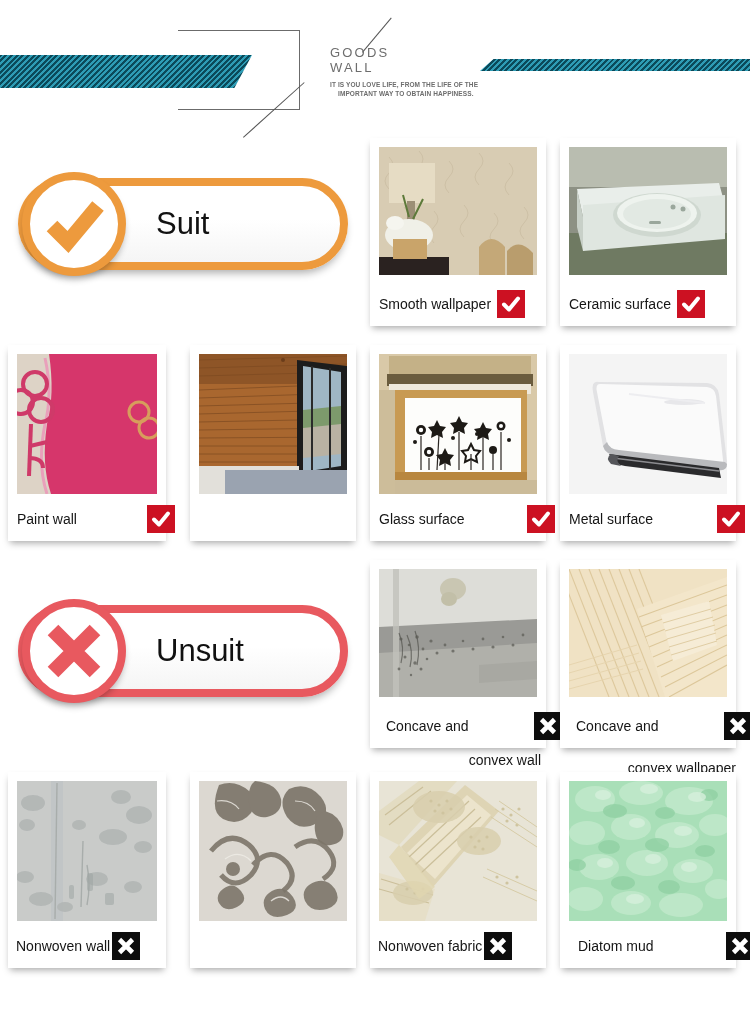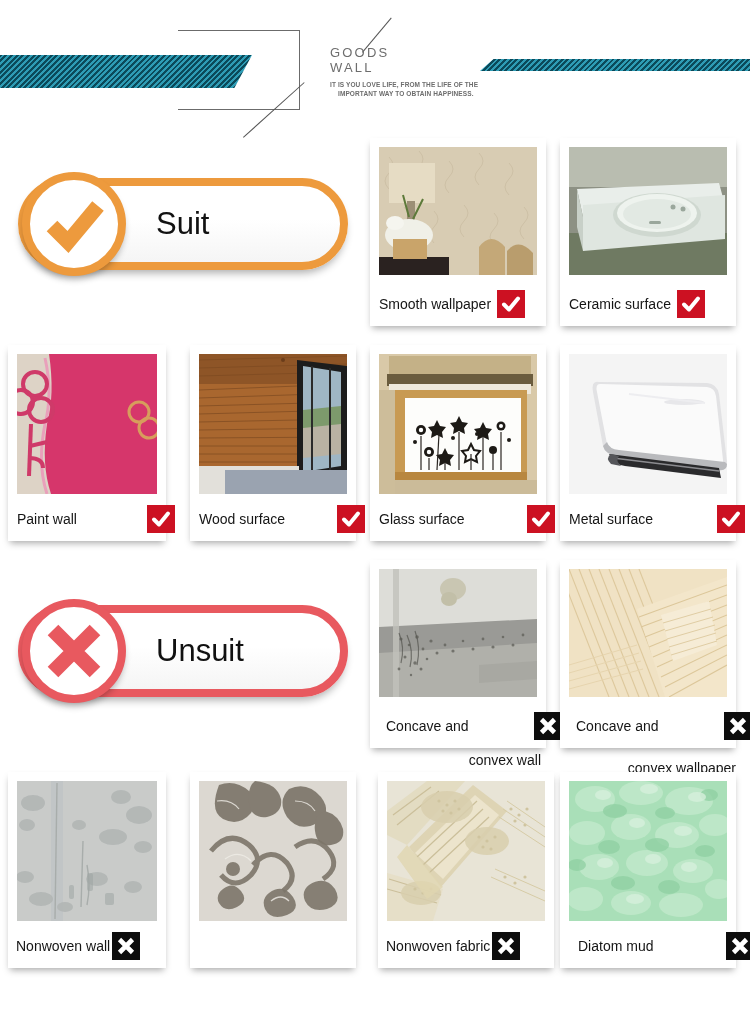--- a/index.html
+++ b/index.html
@@ -367,28 +367,20 @@
       <path d="M98 6 L98 128 L148 118 L148 12 Z" fill="#1c1c1c"></path>
       <path d="M104 12 L104 118 L142 112 L142 18 Z" fill="#9fb6c4"></path>
       <path d="M104 56 L142 52 L142 74 L104 78 Z" fill="#7d9a6c"></path>
       <path d="M104 74 L142 70 L142 100 L104 104 Z" fill="#b9b2a3"></path>
       <rect x="112" y="12" width="2" height="106" fill="#2a2a2a"></rect>
       <rect x="130" y="14" width="2" height="102" fill="#2a2a2a"></rect>
       <rect x="0" y="112" width="100" height="28" fill="#e2e0da"></rect>
       <rect x="26" y="116" width="122" height="24" fill="#9aa3b0"></rect>
       <circle cx="84" cy="6" r="2" fill="#6b3d1a"></circle>
     </svg>
-  </div>
-  <div class="cap" style="padding-left:9px; padding-right:9px; justify-content:space-between;">
-    <span class="cap-text">Wood surface</span>
-    <span class="mark mark-check">
-      <svg width="22" height="22" viewBox="0 0 22 22">
-          <path d="M4 11.5 L9 16.5 L18 5.5" fill="none" stroke="#fff" stroke-width="4" stroke-linecap="round" stroke-linejoin="round"></path>
-        </svg>
-    </span>
   </div>
 </div>
 
 <div class="card" style="left:370px; top:345px; width:176px; height:196px;">
   <div class="thumb" style="width:158px; height:140px;">
     <svg class="tx" viewBox="0 0 158 140" preserveAspectRatio="none">
       <rect width="158" height="140" fill="#d9c9a8"></rect>
       <rect x="10" y="2" width="142" height="20" fill="#c4b187"></rect>
       <rect x="8" y="20" width="146" height="12" fill="#6b5c3e"></rect>
       <rect x="10" y="30" width="142" height="10" fill="#efe9dc"></rect>
@@ -631,21 +623,21 @@
         <path d="M18 20 q14 -2 22 8"></path>
         <path d="M96 20 q14 0 20 10"></path>
         <path d="M26 78 q14 -10 26 2"></path>
         <path d="M72 120 q10 -8 18 0"></path>
       </g>
       <rect width="148" height="140" fill="#ffffff" opacity="0.1"></rect>
     </svg>
   </div>
 </div>
 
-<div class="card" style="left:378px; top:772px; width:176px; height:196px;">
+<div class="card" style="left:370px; top:772px; width:176px; height:196px;">
   <div class="thumb" style="width:158px; height:140px;">
     <svg class="tx" viewBox="0 0 158 140" preserveAspectRatio="none">
       <rect width="158" height="140" fill="#e8e4d6"></rect>
       <path d="M0 30 L40 0 L78 0 L20 64 L0 54 Z" fill="#e3dcc2"></path>
       <path d="M22 66 L86 4 L120 30 L54 106 Z" fill="#ded4b4"></path>
       <path d="M28 72 L88 14 L112 34 L56 98 Z" fill="#ece4cc"></path>
       <path d="M0 92 L56 108 L46 140 L0 140 Z" fill="#e6dfc8"></path>
       <g fill="none" stroke="#cbbf9a" stroke-width="1.2">
         <path d="M6 34 L44 6"></path>
           <path d="M10 44 L52 10"></path>

